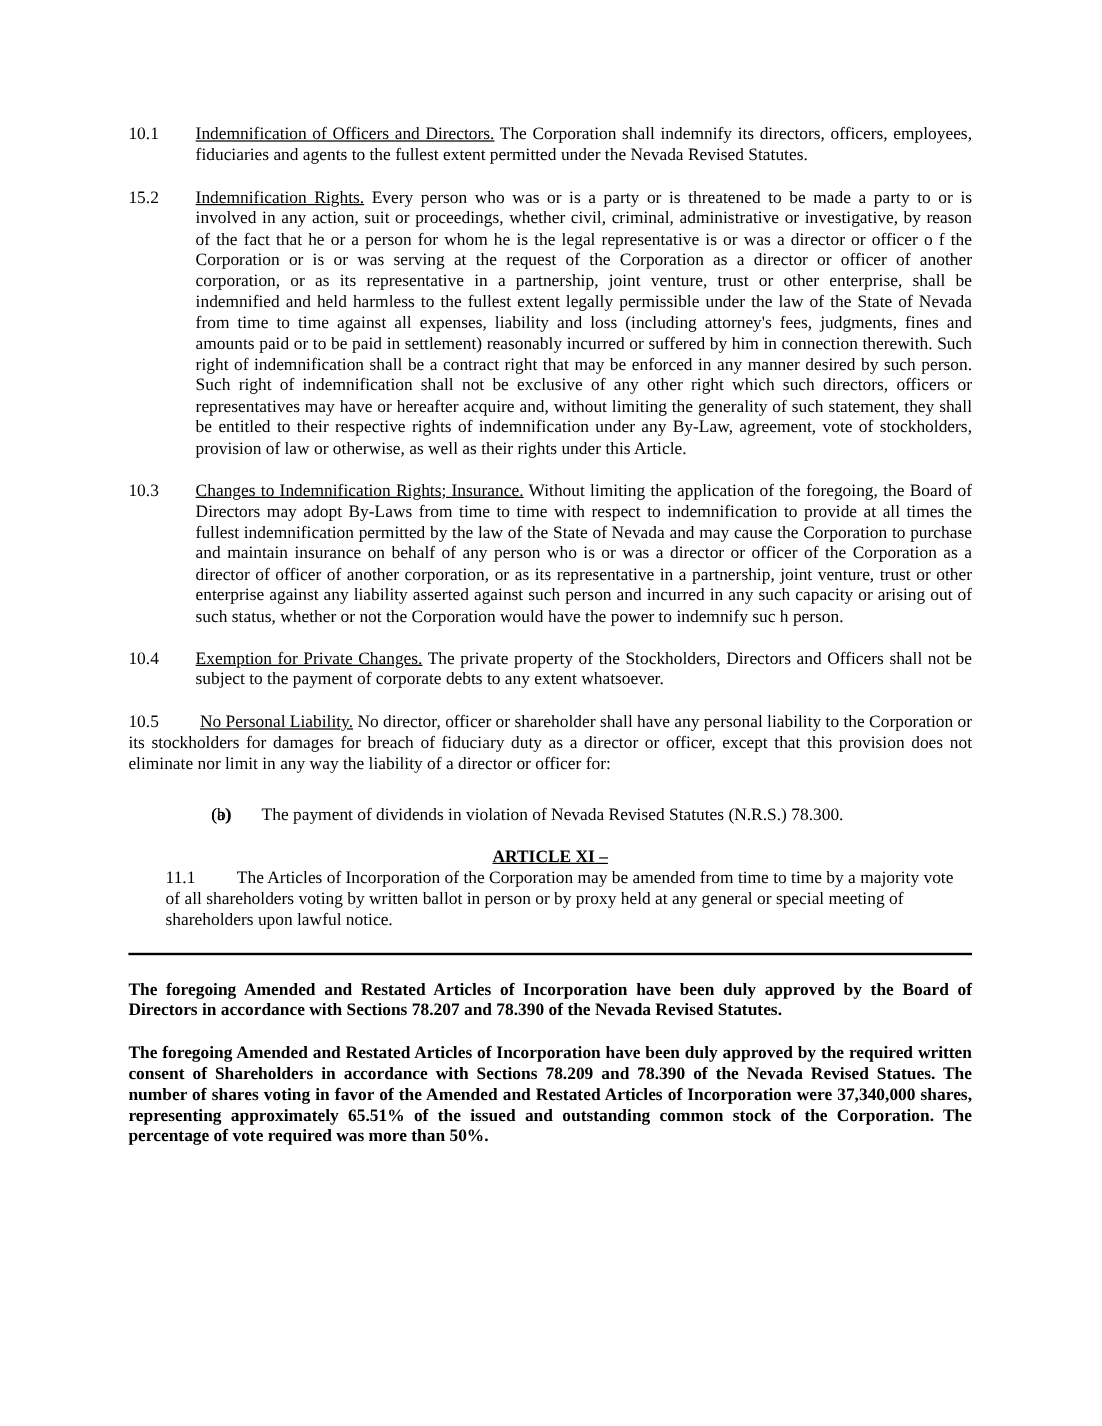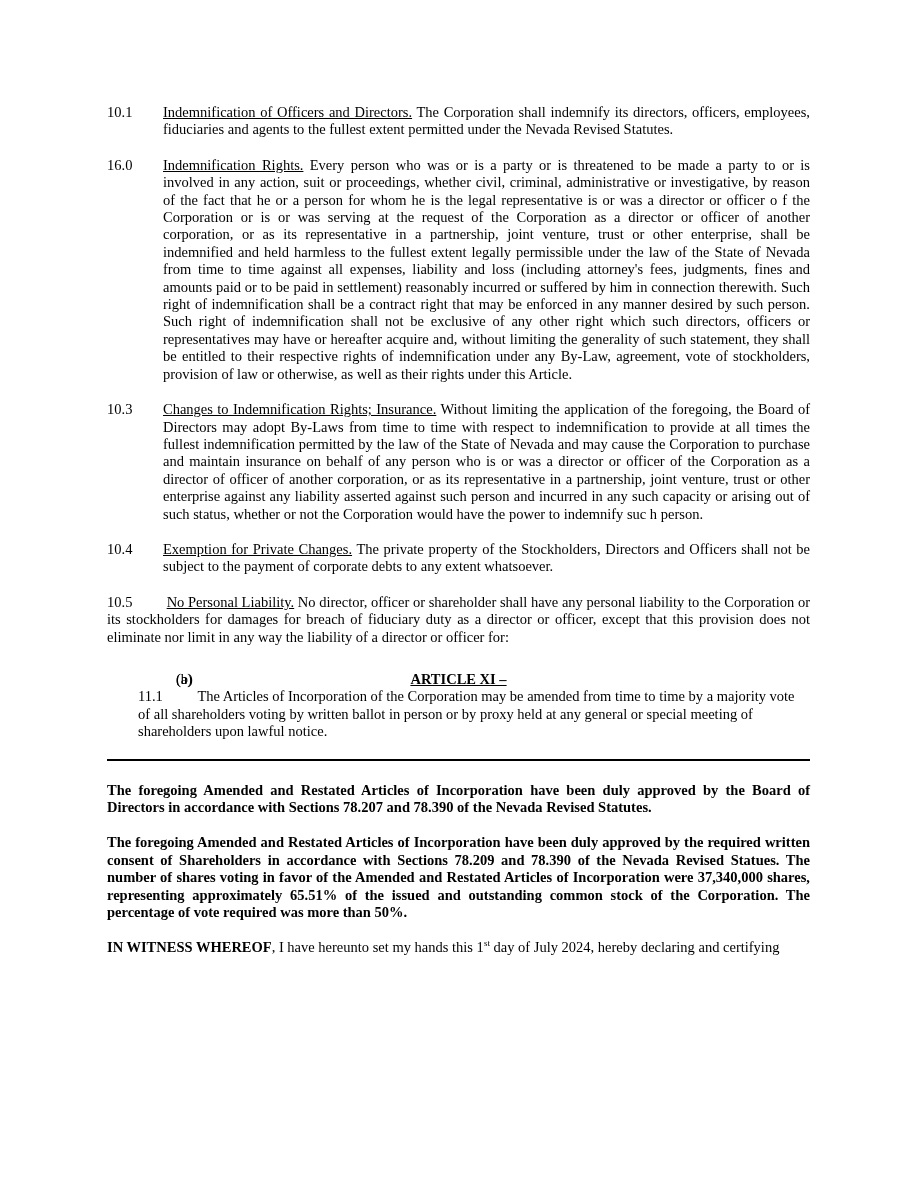--- a/index.html
+++ b/index.html
@@ -56,21 +56,21 @@
 
 <div class="page">
 
   <p class="sec">
     <span class="num">10.1</span>
     <span class="u">Indemnification of Officers and Directors.</span>
     <span>The Corporation shall indemnify its directors, officers, employees, fiduciaries and agents to the fullest extent permitted under the Nevada Revised Statutes.</span>
   </p>
 
   <p class="sec">
-    <span class="num">16.0</span>
+    <span class="num">15.2</span>
     <span class="u">Indemnification Rights.</span>
     <span>Every person who was or is a party or is threatened to be made a party to or is involved in any action, suit or proceedings, whether civil, criminal, administrative or investigative, by reason of the fact that he or a person for whom he is the legal representative is or was a director or officer o f the Corporation or is or was serving at the request of the Corporation as a director or officer of another corporation, or as its representative in a partnership, joint venture, trust or other enterprise, shall be indemnified and held harmless to the fullest extent legally permissible under the law of the State of Nevada from time to time against all expenses, liability and loss (including attorney's fees, judgments, fines and amounts paid or to be paid in settlement) reasonably incurred or suffered by him in connection therewith. Such right of indemnification shall be a contract right that may be enforced in any manner desired by such person. Such right of indemnification shall not be exclusive of any other right which such directors, officers or representatives may have or hereafter acquire and, without limiting the generality of such statement, they shall be entitled to their respective rights of indemnification under any By-Law, agreement, vote of stockholders, provision of law or otherwise, as well as their rights under this Article.</span>
   </p>
 
   <p class="sec">
     <span class="num">10.3</span>
     <span class="u">Changes to Indemnification Rights; Insurance.</span>
     <span>Without limiting the application of the foregoing, the Board of Directors may adopt By-Laws from time to time with respect to indemnification to provide at all times the fullest indemnification permitted by the law of the State of Nevada and may cause the Corporation to purchase and maintain insurance on behalf of any person who is or was a director or officer of the Corporation as a director of officer of another corporation, or as its representative in a partnership, joint venture, trust or other enterprise against any liability asserted against such person and incurred in any such capacity or arising out of such status, whether or not the Corporation would have the power to indemnify suc h person.</span>
   </p>
 
@@ -85,34 +85,32 @@
     <span class="u">No Personal Liability.</span>
     <span>No director, officer or shareholder shall have any personal liability to the Corporation or its stockholders for damages for breach of fiduciary duty as a director or officer, except that this provision does not eliminate nor limit in any way the liability of a director or officer for:</span>
   </p>
 
   <p class="list-item">
     <span class="label">(a)</span>
   </p>
 
   <p class="list-item last">
     <span class="label">(b)</span>
+    <span>The payment of dividends in violation of Nevada Revised Statutes (N.R.S.) 78.300.</span>
   </p>
 
   <h2 class="center-head" style="font-size:14.5px;">
     <span class="u">ARTICLE XI –</span><br>
   </h2>
 
   <p class="flat-left">
     <span class="numtab">11.1</span>
     <span>The Articles of Incorporation of the Corporation may be amended from time to time by a majority vote of all shareholders voting by written ballot in person or by proxy held at any general or special meeting of shareholders upon lawful notice.</span>
   </p>
 
   <hr class="rule">
 
   <p class="para">The foregoing Amended and Restated Articles of Incorporation have been duly approved by the Board of Directors in accordance with Sections 78.207 and 78.390 of the Nevada Revised Statutes.</p>
 
   <p class="para">The foregoing Amended and Restated Articles of Incorporation have been duly approved by the required written consent of Shareholders in accordance with Sections 78.209 and 78.390 of the Nevada Revised Statues. The number of shares voting in favor of the Amended and Restated Articles of Incorporation were 37,340,000 shares, representing approximately 65.51% of the issued and outstanding common stock of the Corporation. The percentage of vote required was more than 50%.</p>
 
-  <p class="witness">
-    <b>IN WITNESS WHEREOF</b><span>, I have hereunto set my hands this 1</span><sup>st</sup><span> day of July 2024, hereby declaring and certifying</span>
-  </p>
 
 </div>
 
 </body></html>

